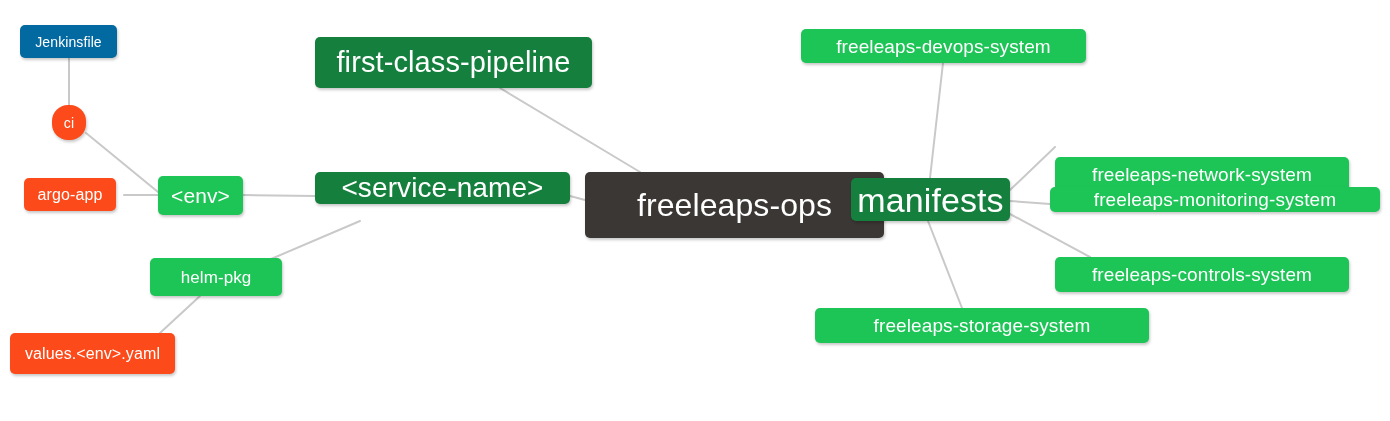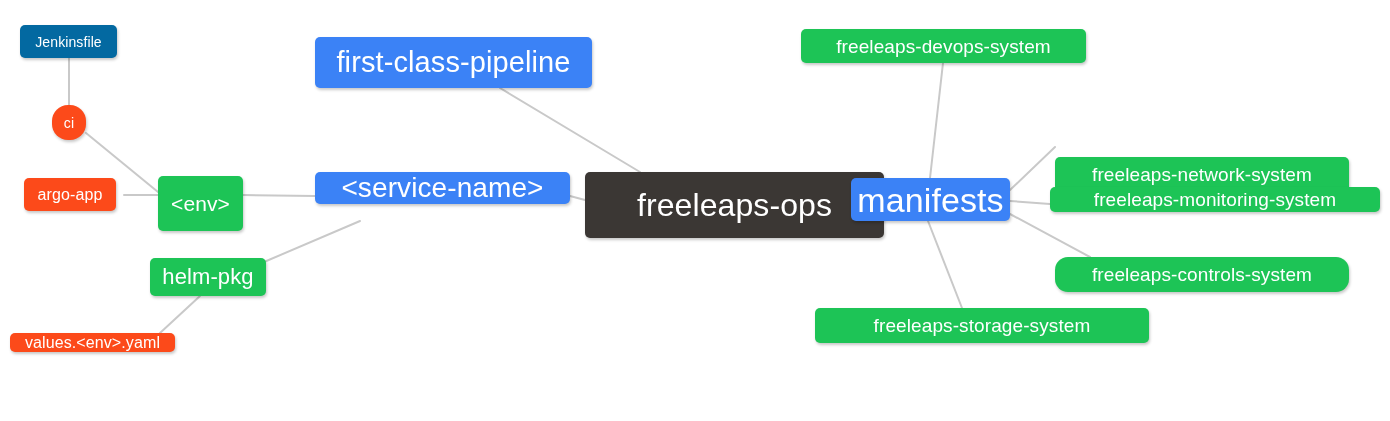--- a/index.html
+++ b/index.html
@@ -35,21 +35,21 @@
     border-radius: 5px;
     color: #ffffff;
     white-space: nowrap;
     box-shadow: 1px 2px 3px rgba(0,0,0,0.22);
     letter-spacing: 0.1px;
     line-height: 1;
   }
   .n-orange { background: #0369a1; }
   .n-red    { background: #fc4a1a; }
   .n-green  { background: #1dc456; }
-  .n-blue   { background: #3b82f6; }
+  .n-blue   { background: #15803d; }
   .n-dark   { background: #3b3734; }
 </style>
 </head>
 <body>
 
 <div id="canvas">
   <svg id="edges" viewBox="0 0 1390 421" xmlns="http://www.w3.org/2000/svg">
       <line x1="69" y1="58" x2="69" y2="105" stroke="#c9c9c9" stroke-width="2" stroke-linecap="round"></line>
       <line x1="86" y1="133" x2="158" y2="192" stroke="#c9c9c9" stroke-width="2" stroke-linecap="round"></line>
       <line x1="124" y1="195" x2="158" y2="195" stroke="#c9c9c9" stroke-width="2" stroke-linecap="round"></line>
@@ -62,26 +62,26 @@
       <line x1="930" y1="178" x2="943" y2="63" stroke="#c9c9c9" stroke-width="2" stroke-linecap="round"></line>
       <line x1="1010" y1="190" x2="1055" y2="147" stroke="#c9c9c9" stroke-width="2" stroke-linecap="round"></line>
       <line x1="1010" y1="201" x2="1050" y2="204" stroke="#c9c9c9" stroke-width="2" stroke-linecap="round"></line>
       <line x1="1010" y1="214" x2="1090" y2="257" stroke="#c9c9c9" stroke-width="2" stroke-linecap="round"></line>
       <line x1="928" y1="221" x2="962" y2="308" stroke="#c9c9c9" stroke-width="2" stroke-linecap="round"></line>
     </svg>
   <div id="nodes">
       <div class="node n-orange" style="left: 20px; top: 25px; width: 97px; height: 33px; font-size: 14px;">Jenkinsfile</div>
       <div class="node n-red" style="left: 52px; top: 105px; width: 34px; height: 35px; font-size: 14px; border-radius: 16px;">ci</div>
       <div class="node n-red" style="left: 24px; top: 178px; width: 92px; height: 33px; font-size: 16px;">argo-app</div>
-      <div class="node n-green" style="left: 158px; top: 176px; width: 85px; height: 55px; font-size: 21px;">&lt;env&gt;</div>
-      <div class="node n-red" style="left: 10px; top: 333px; width: 165px; height: 19px; font-size: 16px;">values.&lt;env&gt;.yaml</div>
-      <div class="node n-green" style="left: 150px; top: 258px; width: 116px; height: 38px; font-size: 22px;">helm-pkg</div>
+      <div class="node n-green" style="left: 158px; top: 176px; width: 85px; height: 39px; font-size: 21px;">&lt;env&gt;</div>
+      <div class="node n-red" style="left: 10px; top: 333px; width: 165px; height: 41px; font-size: 16px;">values.&lt;env&gt;.yaml</div>
+      <div class="node n-green" style="left: 150px; top: 258px; width: 132px; height: 38px; font-size: 17px;">helm-pkg</div>
       <div class="node n-blue" style="left: 315px; top: 37px; width: 277px; height: 51px; font-size: 29px;">first-class-pipeline</div>
       <div class="node n-blue" style="left: 315px; top: 172px; width: 255px; height: 32px; font-size: 28px;">&lt;service-name&gt;</div>
       <div class="node n-dark" style="left: 585px; top: 172px; width: 299px; height: 66px; font-size: 32px;">freeleaps-ops</div>
       <div class="node n-blue" style="left: 851px; top: 178px; width: 159px; height: 43px; font-size: 34px;">manifests</div>
       <div class="node n-green" style="left: 801px; top: 29px; width: 285px; height: 34px; font-size: 19px;">freeleaps-devops-system</div>
       <div class="node n-green" style="left: 1055px; top: 112px; width: 294px; height: 35px; font-size: 19px; margin-top: 45px;">freeleaps-network-system</div>
       <div class="node n-green" style="left: 1050px; top: 187px; width: 330px; height: 25px; font-size: 19px;">freeleaps-monitoring-system</div>
-      <div class="node n-green" style="left: 1055px; top: 257px; width: 294px; height: 35px; font-size: 19px; border-radius: 13px;">freeleaps-controls-system</div>
+      <div class="node n-green" style="left: 1055px; top: 257px; width: 294px; height: 35px; font-size: 19px;">freeleaps-controls-system</div>
       <div class="node n-green" style="left: 815px; top: 308px; width: 334px; height: 35px; font-size: 19px;">freeleaps-storage-system</div>
     </div>
 </div>
 
 </body></html>

